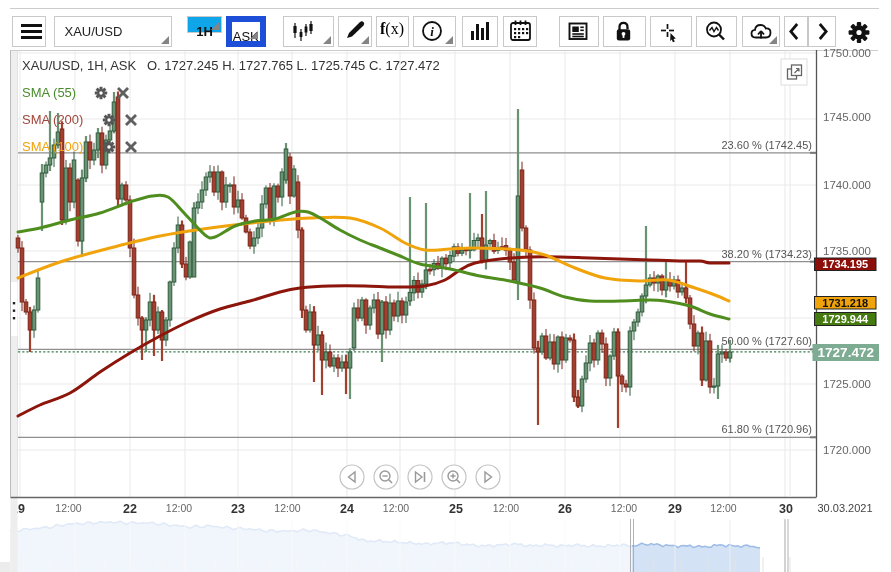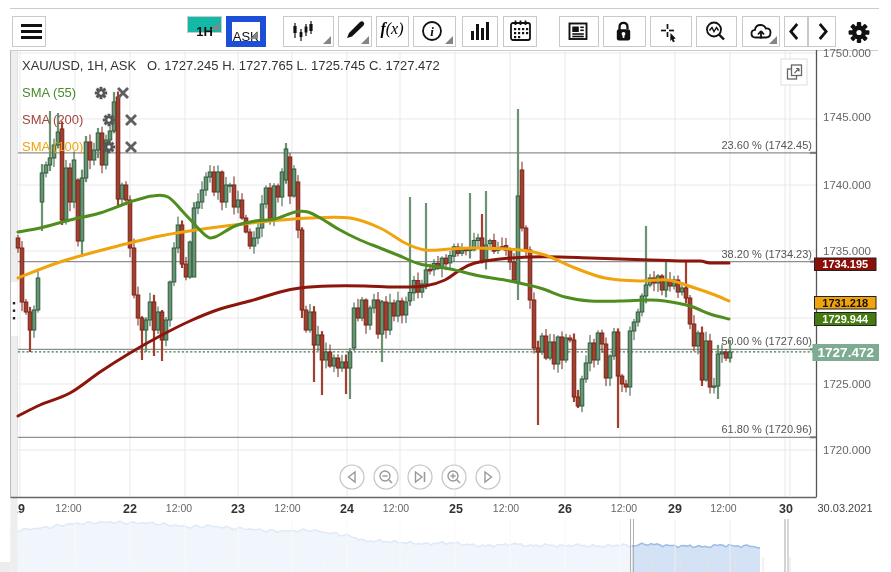--- a/index.html
+++ b/index.html
@@ -574,21 +574,25 @@
       <g>
         <circle cx="488" cy="477" r="12" fill="rgba(255,255,255,0.92)" stroke="#c4c4c4" stroke-width="1.2"></circle>
         <path d="M -3,-5 L 3.5,0 L -3,5 Z" fill="none" stroke="#999" stroke-width="1.4" transform="translate(488,477)"></path>
       </g>
 </svg>
 <div style="position:absolute;left:12px;top:16px;width:33.5px;height:31px;border:1px solid #c9c9c9;background:#fff;box-sizing:border-box;">
       <div style="position:absolute;left:7.5px;top:7px;width:21px;height:3.4px;background:#111;"></div>
       <div style="position:absolute;left:7.5px;top:13px;width:21px;height:3.4px;background:#111;"></div>
       <div style="position:absolute;left:7.5px;top:19px;width:21px;height:3.4px;background:#111;"></div>
     </div>
-<div style="position:absolute;left:187px;top:16px;width:35px;height:17px;border:1px solid #c9c9c9;background:#14b8a6;box-sizing:border-box;">
+<div style="position:absolute;left:53.5px;top:16px;width:118px;height:31px;border:1px solid #c9c9c9;background:#fff;box-sizing:border-box;">
+      <div style="position:absolute;left:10px;top:7px;font-size:13px;color:#222;">XAU/USD</div>
+      <div style="position:absolute;right:2px;bottom:2px;width:0;height:0;border-left:8px solid transparent;border-bottom:8px solid #858585;"></div>
+    </div>
+<div style="position:absolute;left:187px;top:16px;width:35px;height:17px;border:1px solid #c9c9c9;background:#0ea5e9;box-sizing:border-box;">
       <div style="position:absolute;left:0;top:7px;width:100%;text-align:center;font-size:13px;font-weight:bold;color:#111;">1H</div>
       <div style="position:absolute;right:2px;bottom:2px;width:0;height:0;border-left:8px solid transparent;border-bottom:8px solid #858585;"></div>
     </div>
 <div style="position:absolute;left:225.5px;top:16px;width:40.5px;height:31px;border:6px solid #1d4ed8;background:#fff;box-sizing:border-box;">
       <div style="position:absolute;left:0;top:7px;width:100%;text-align:center;font-size:13px;color:#111;">ASK</div>
       <div style="position:absolute;right:2px;bottom:2px;width:0;height:0;border-left:8px solid transparent;border-bottom:8px solid #858585;"></div>
     </div>
 <div style="position:absolute;left:283px;top:16px;width:50.5px;height:31px;border:1px solid #c9c9c9;background:#fff;box-sizing:border-box;">
       <svg width="32" height="29" viewBox="0 0 32 29" style="position:absolute;left:2px;top:0">
 <line x1="9" y1="6" x2="9" y2="21" stroke="#111" stroke-width="1.2"></line>
@@ -602,21 +606,21 @@
 </svg>
       <div style="position:absolute;right:2px;bottom:2px;width:0;height:0;border-left:8px solid transparent;border-bottom:8px solid #858585;"></div>
     </div>
 <div style="position:absolute;left:337.5px;top:16px;width:34px;height:31px;border:1px solid #c9c9c9;background:#fff;box-sizing:border-box;">
       <svg width="32" height="29" viewBox="0 0 32 29" style="position:absolute;left:0;top:0">
 <path d="M 8,21 L 10,16 L 21,5 Q 23,3.5 24.5,5 Q 26,6.5 24.5,8.5 L 13,19.5 Z" fill="#111"></path>
 </svg>
       <div style="position:absolute;right:2px;bottom:2px;width:0;height:0;border-left:8px solid transparent;border-bottom:8px solid #858585;"></div>
     </div>
 <div style="position:absolute;left:375.5px;top:16px;width:33px;height:31px;border:1px solid #c9c9c9;background:#fff;box-sizing:border-box;">
-      <div style="position:absolute;left:0;top:3px;width:100%;text-align:center;font-family:'Liberation Serif',serif;font-style:italic;font-size:16px;color:#000;"><b>f</b>(x)</div>
+      <div style="position:absolute;left:0;top:3px;width:100%;text-align:center;font-family:'Liberation Serif',serif;font-size:16px;color:#000;"><b>f</b>(x)</div>
     </div>
 <div style="position:absolute;left:413px;top:16px;width:42.5px;height:31px;border:1px solid #c9c9c9;background:#fff;box-sizing:border-box;">
       <svg width="32" height="29" viewBox="0 0 32 29" style="position:absolute;left:3px;top:0">
 <circle cx="15" cy="14" r="9" fill="none" stroke="#111" stroke-width="1.8"></circle>
 <text x="15" y="19" text-anchor="middle" font-family="Liberation Serif,serif" font-style="italic" font-size="13" font-weight="bold" fill="#111">i</text>
 </svg>
       <div style="position:absolute;right:2px;bottom:2px;width:0;height:0;border-left:8px solid transparent;border-bottom:8px solid #858585;"></div>
     </div>
 <div style="position:absolute;left:462px;top:16px;width:36px;height:31px;border:1px solid #c9c9c9;background:#fff;box-sizing:border-box;">
       <svg width="34" height="29" viewBox="0 0 34 29" style="position:absolute;left:0;top:0">

